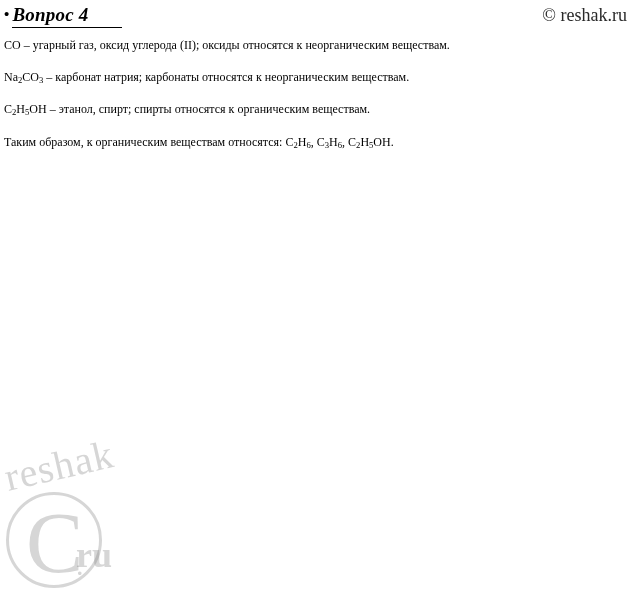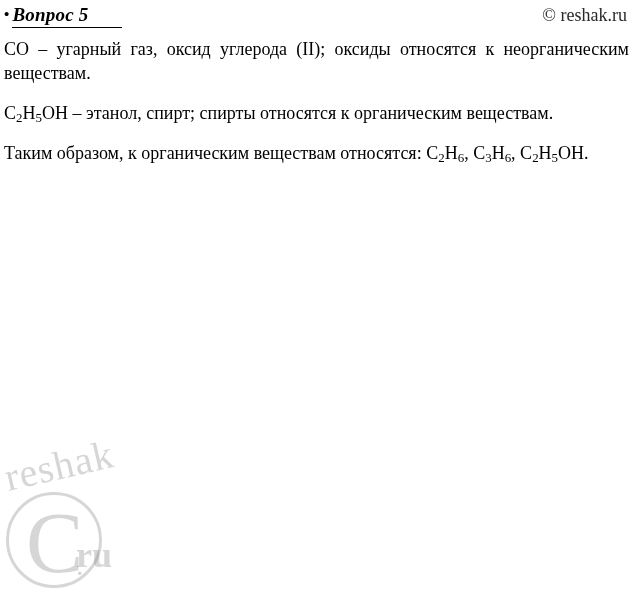--- a/index.html
+++ b/index.html
@@ -54,21 +54,21 @@
     margin: 1px 0 0 0;
     width: 110px;
     margin-left: 10px;
   }
   .body-text {
     margin-top: 10px;
     padding: 0 2px;
   }
   p.para {
     margin: 0 0 16px 0;
-    font-size: 18px;
+    font-size: 12px;
     line-height: 1.33;
     text-align: justify;
     text-justify: inter-word;
   }
   p.para:last-child {
     margin-bottom: 0;
   }
   p.tight {
     margin-bottom: 0;
   }
@@ -129,25 +129,26 @@
 <div class="page">
 
   <div class="wm wm-word">reshak</div>
   <div class="wm wm-circle"></div>
   <div class="wm wm-c">C</div>
   <div class="wm wm-dot">.</div>
   <div class="wm wm-ru">ru</div>
 
   <div class="header-row">
     <div class="q-title">
-      <span class="bullet">•</span><span>Вопрос 5</span>
+      <span class="bullet">•</span><span>Вопрос 4</span>
     </div>
     <div class="watermark-text">© reshak.ru</div>
   </div>
   <hr class="title-rule">
 
   <div class="body-text">
       <p class="para">CO – угарный газ, оксид углерода (II); оксиды относятся к неорганическим веществам.</p>
+      <p class="para">Na<sub>2</sub>CO<sub>3</sub> – карбонат натрия; карбонаты относятся к неорганическим веществам.</p>
       <p class="para">C<sub>2</sub>H<sub>5</sub>OH – этанол, спирт; спирты относятся к органическим веществам.</p>
       <p class="para tight">Таким образом, к органическим веществам относятся: C<sub>2</sub>H<sub>6</sub>, C<sub>3</sub>H<sub>6</sub>, C<sub>2</sub>H<sub>5</sub>OH.</p>
     </div>
 
 </div>
 
 </body></html>

